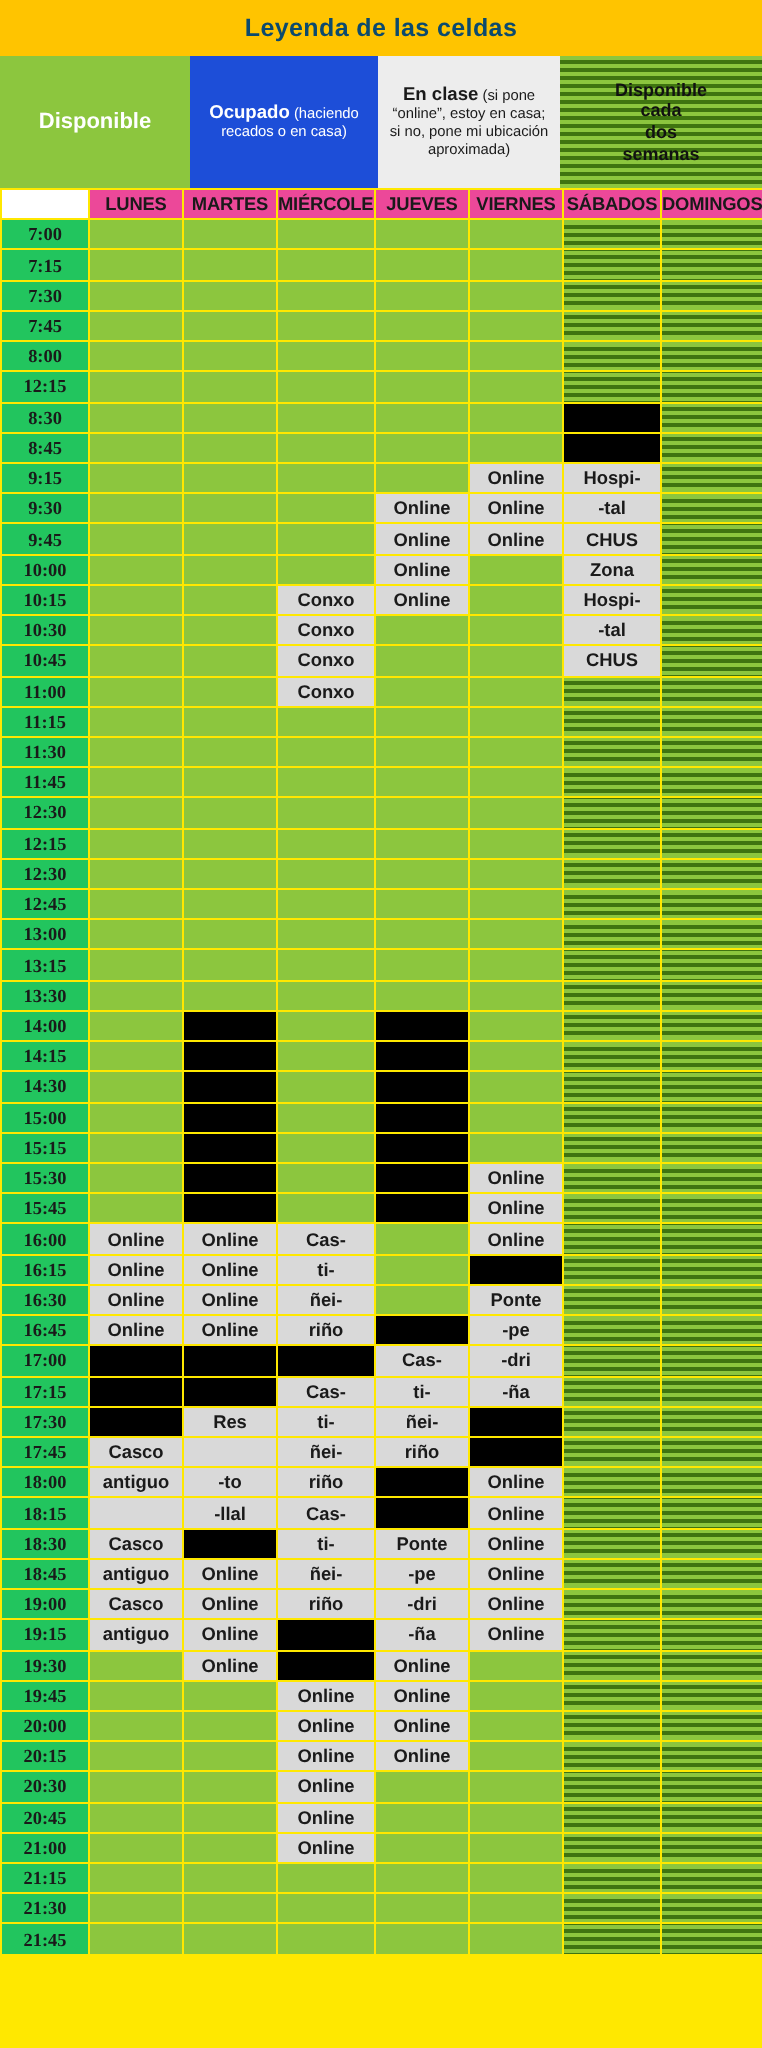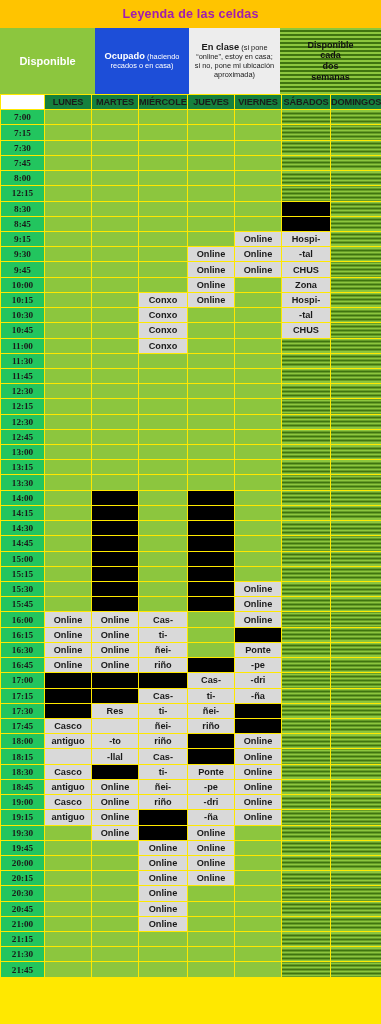--- a/index.html
+++ b/index.html
@@ -13,21 +13,21 @@
     height: 1024px;
     position: relative;
     background: #FFE800;
     overflow: hidden;
   }
 
   
   #legend-title {
     height: 28px;
     background: #FFC400;
-    color: #a21caf;
+    color: #0c4a6e;
     font-weight: bold;
     font-size: 12.5px;
     letter-spacing: .2px;
     display: flex;
     align-items: center;
     justify-content: center;
   }
   #legend-row {
     height: 66px;
     display: flex;
@@ -97,21 +97,21 @@
     overflow: hidden;
     white-space: nowrap;
   }
   col.c-time  { width: 44px; }
   col.c-day   { width: 47px; }
   col.c-mie   { width: 49px; }
   col.c-sab   { width: 49px; }
   col.c-dom   { width: 51px; }
 
   thead th {
-    background: #15803d;
+    background: #ec4899;
     font-size: 8.6px;
     height: 14px;
     letter-spacing: -.1px;
   }
   thead th.th-blank { background: #ffffff; }
 
   td.time {
     background: #22c55e;
     text-align: right;
     padding-right: 4px;
@@ -339,20 +339,30 @@
           <td class="time">11:00</td>
           <td class="free"></td>
           <td class="free"></td>
           <td class="class">Conxo</td>
           <td class="free"></td>
           <td class="free"></td>
           <td class="biweek"></td>
           <td class="biweek"></td>
         </tr>
         <tr>
+          <td class="time">11:15</td>
+          <td class="free"></td>
+          <td class="free"></td>
+          <td class="free"></td>
+          <td class="free"></td>
+          <td class="free"></td>
+          <td class="biweek"></td>
+          <td class="biweek"></td>
+        </tr>
+        <tr>
           <td class="time">11:30</td>
           <td class="free"></td>
           <td class="free"></td>
           <td class="free"></td>
           <td class="free"></td>
           <td class="free"></td>
           <td class="biweek"></td>
           <td class="biweek"></td>
         </tr>
         <tr>
@@ -450,30 +460,20 @@
           <td class="free"></td>
           <td class="busy"></td>
           <td class="free"></td>
           <td class="busy"></td>
           <td class="free"></td>
           <td class="biweek"></td>
           <td class="biweek"></td>
         </tr>
         <tr>
           <td class="time">14:30</td>
-          <td class="free"></td>
-          <td class="busy"></td>
-          <td class="free"></td>
-          <td class="busy"></td>
-          <td class="free"></td>
-          <td class="biweek"></td>
-          <td class="biweek"></td>
-        </tr>
-        <tr>
-          <td class="time">14:45</td>
           <td class="free"></td>
           <td class="busy"></td>
           <td class="free"></td>
           <td class="busy"></td>
           <td class="free"></td>
           <td class="biweek"></td>
           <td class="biweek"></td>
         </tr>
         <tr>
           <td class="time">15:00</td>

